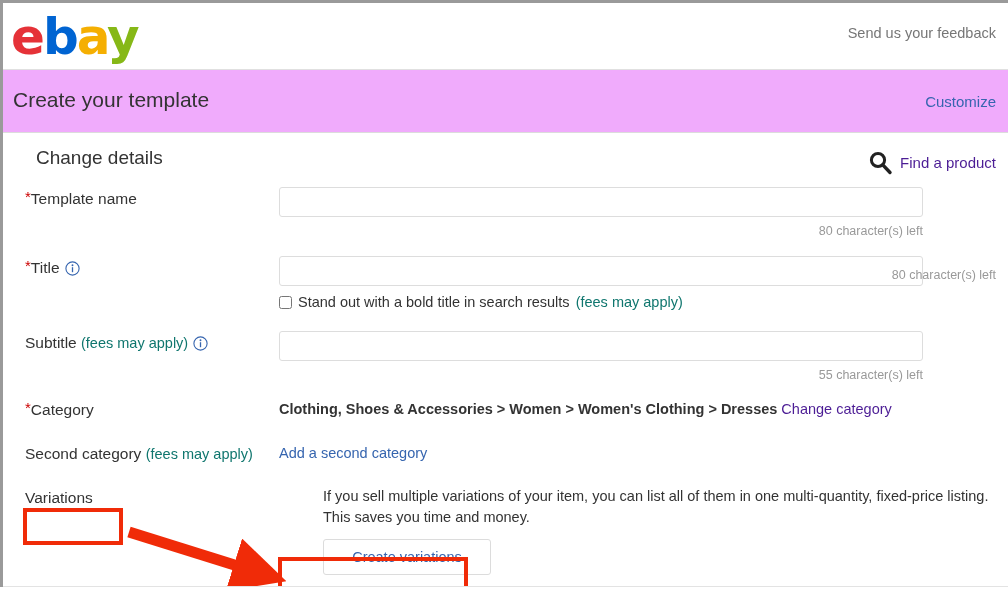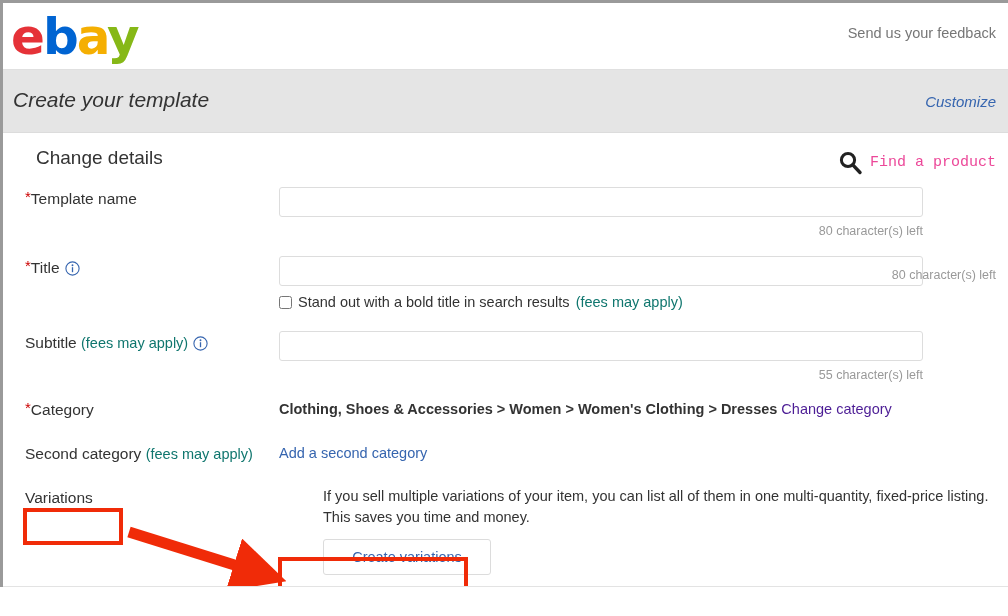--- a/index.html
+++ b/index.html
@@ -54,24 +54,23 @@
     top: 22px;
     font-size: 14.5px;
     color: #767676;
     cursor: pointer;
   }
 
   
   .band {
     position: relative;
     height: 62px;
-    background: #e5e5e5;
+    background: #f0abfc;
     border-top: 1px solid #e0e0e0;
     border-bottom: 1px solid #dcdcdc;
-    font-style: italic;
   }
   .band-title {
     position: absolute;
     left: 10px;
     top: 18px;
     font-size: 21px;
     color: #333333;
     font-weight: normal;
   }
   .band-link {
@@ -105,22 +104,21 @@
     position: absolute;
     right: 0px;
     top: 16px;
     display: flex;
     align-items: center;
     gap: 7px;
     cursor: pointer;
   }
   .find-product .label {
     font-size: 15px;
-    color: #ec4899;
-    font-family: Liberation Mono, monospace;
+    color: #4c1d95;
   }
   .magnifier { display: block; }
 
   
   .row {
     position: relative;
     display: flex;
     align-items: flex-start;
   }
   .row-label {

